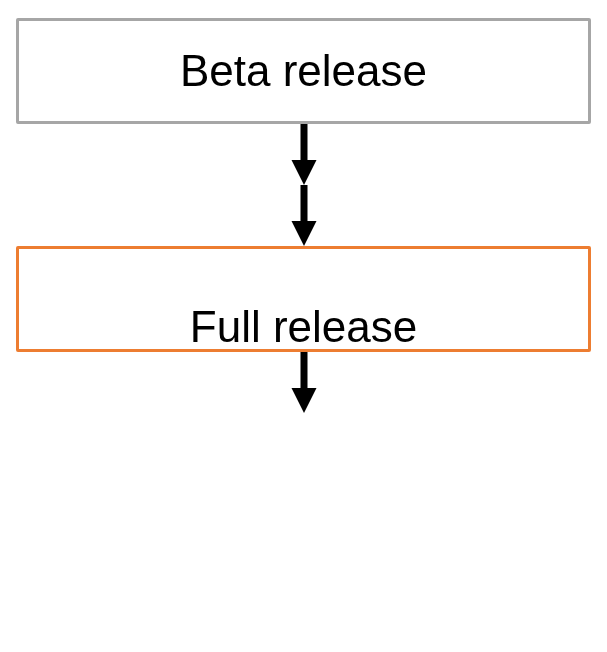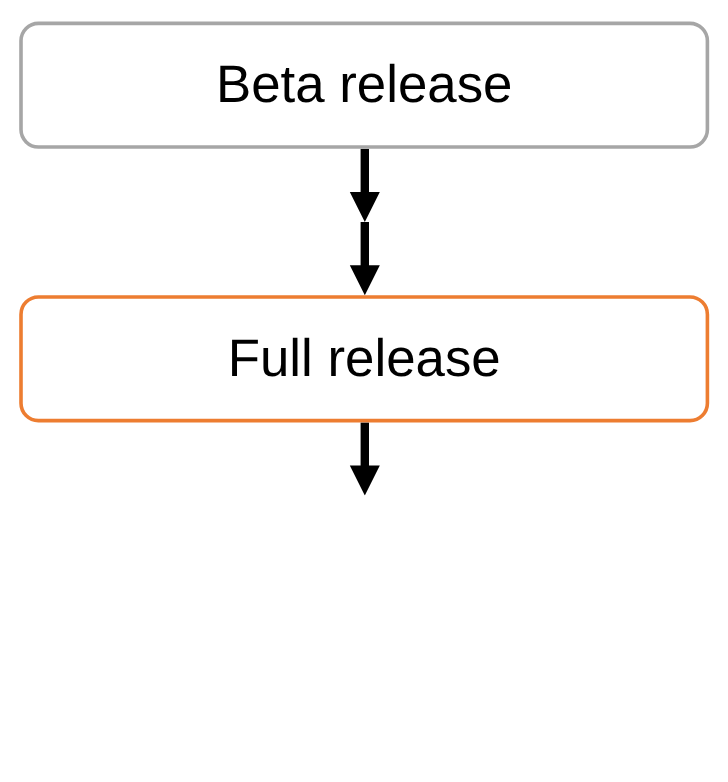--- a/index.html
+++ b/index.html
@@ -23,28 +23,29 @@
     align-items: center;
     padding-top: 18px;
     font-family: "Liberation Sans", sans-serif;
     overflow: hidden;
   }
   .node {
     width: 575px;
     height: 106px;
     flex: 0 0 106px;
     border: 3px solid var(--node-border);
-    border-radius: 16px;
+    border-radius: 2px;
     background: var(--background);
     display: flex;
     align-items: center;
     justify-content: center;
   }
   .node.highlight {
     border-color: var(--highlight-border);
+    align-items: flex-end;
   }
   .node .label {
     font-size: 44px;
     line-height: 1;
     color: var(--text);
     white-space: nowrap;
   }
   .arrow {
     height: 61px;
     flex: 0 0 61px;

